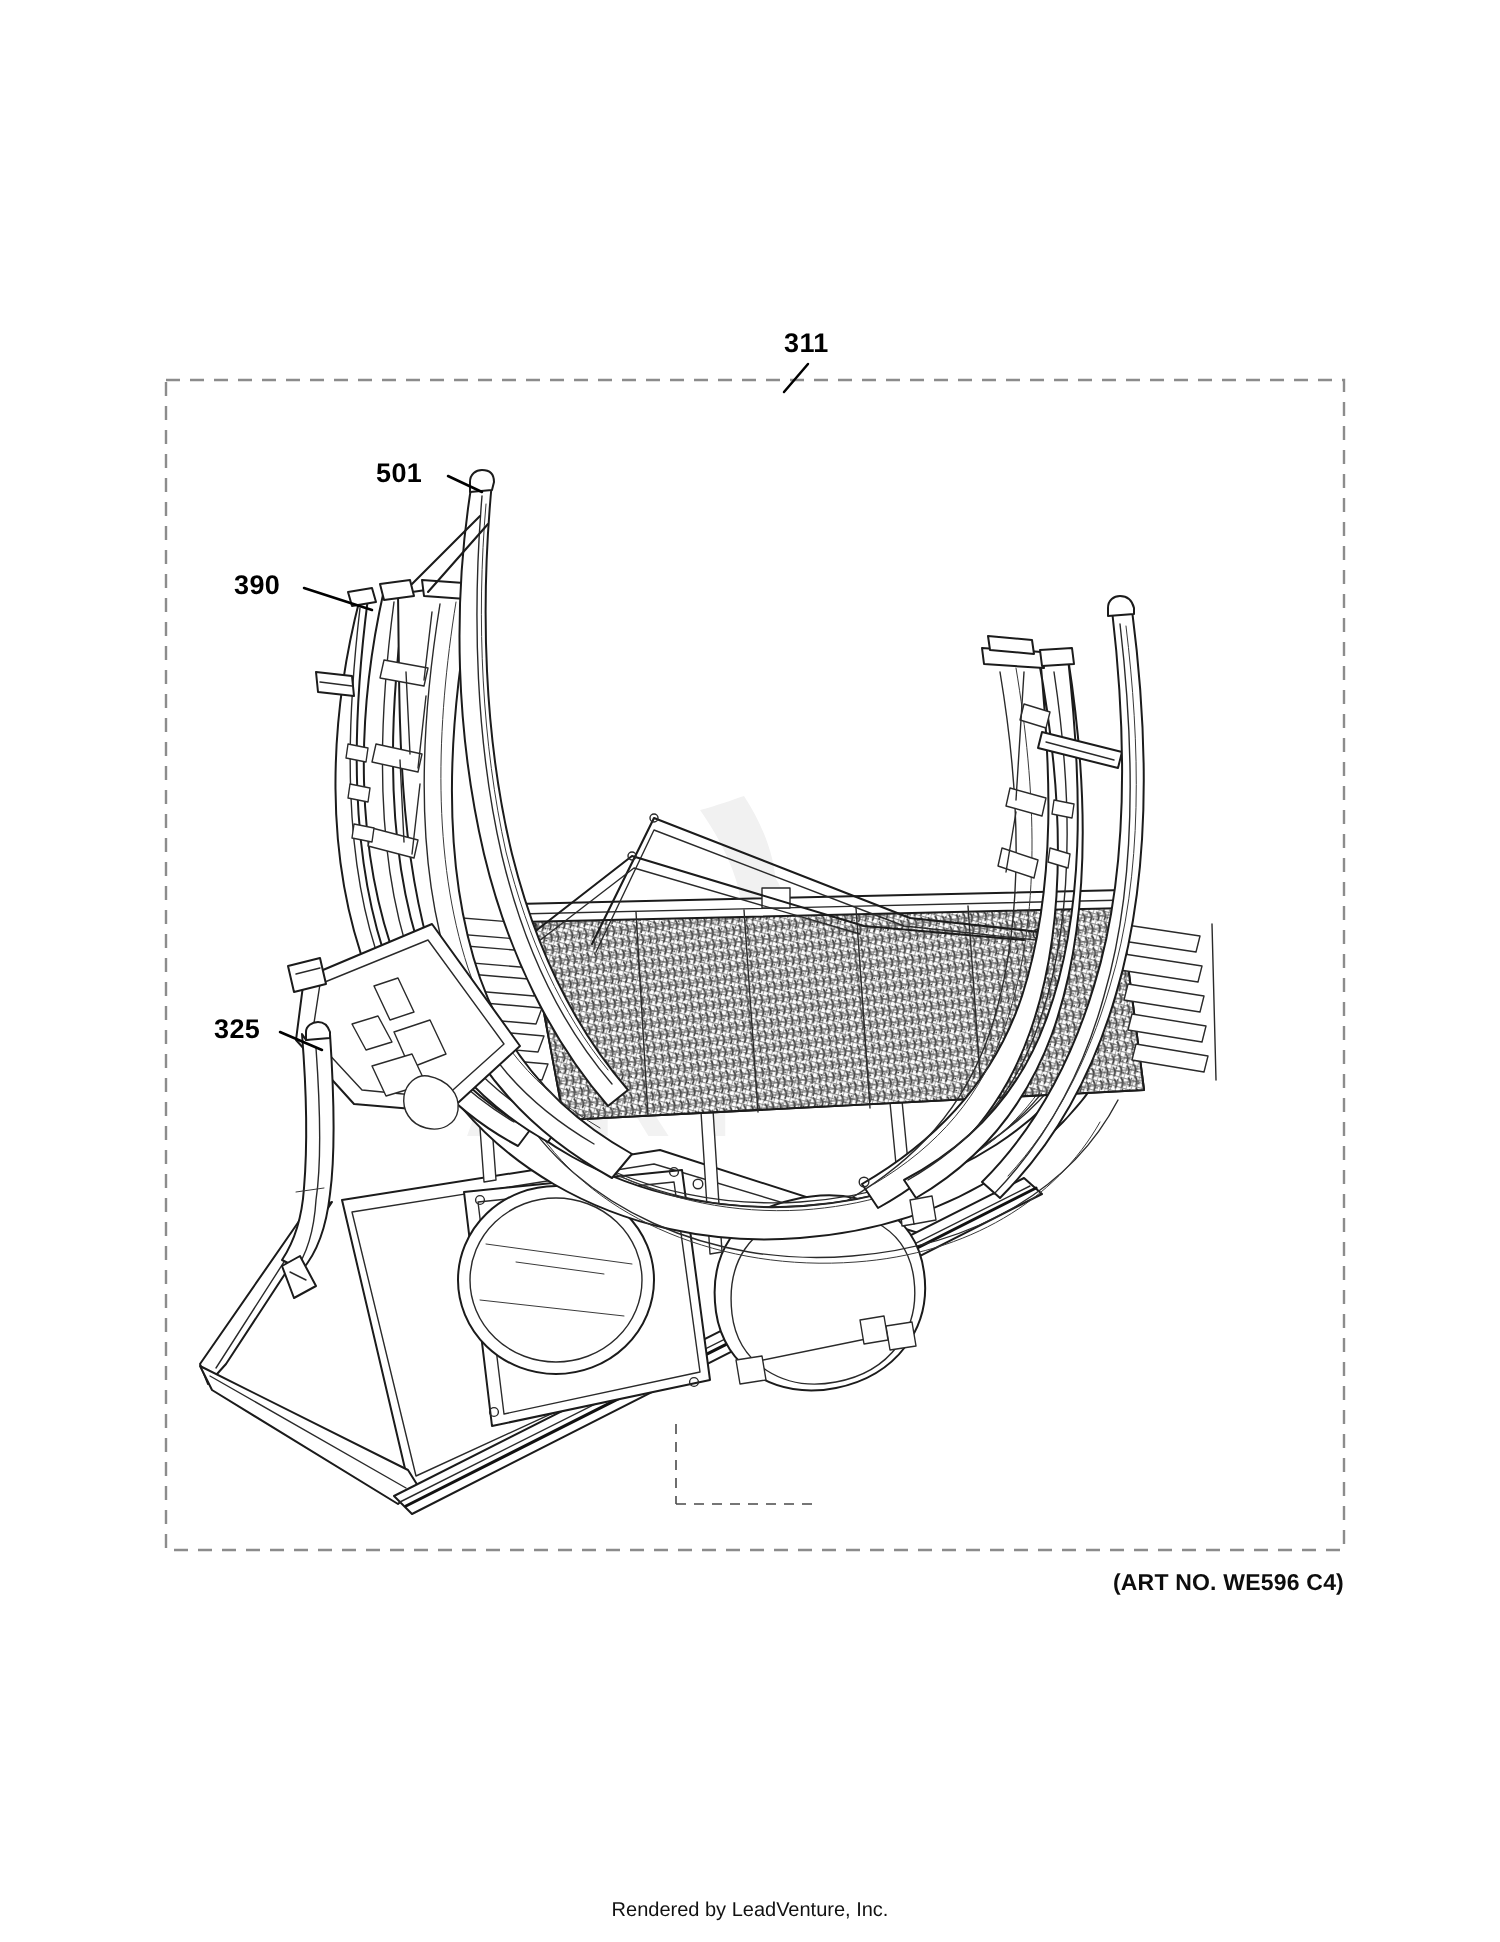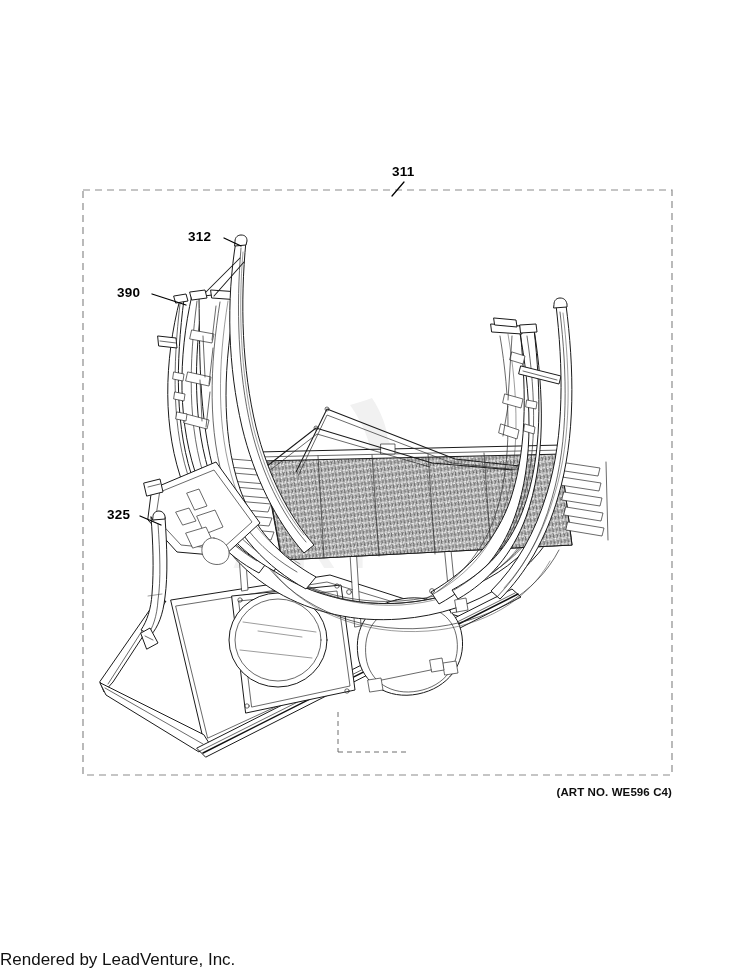--- a/index.html
+++ b/index.html
@@ -63,23 +63,23 @@
     font-weight: bold;
     color: #0d0d0d;
     white-space: nowrap;
     letter-spacing: 0.1px;
   }
   #credit {
     position: absolute;
     left: 0;
     right: 0;
     top: 950px;
-    text-align: left;
+    text-align: center;
     font-family: "Liberation Sans", sans-serif;
-    font-size: 17px;
+    font-size: 10px;
     color: #111111;
     white-space: nowrap;
   }
 </style>
 </head>
 <body>
 
 <div id="page">
 
   <svg class="diagram" viewBox="0 0 750 971" xmlns="http://www.w3.org/2000/svg">
@@ -361,21 +361,21 @@
       <path class="leader" d="M152 294 L186 305"></path>
       <path class="leader" d="M140 516 L161 525"></path>
       <path class="ln" d="M244 262 L214 296"></path>
       <path class="ln" d="M240 258 L206 292"></path>
     </g>
 
   </svg>
 
   <div class="calloutText" style="left:392px; top:165px;">311</div>
 
-  <div class="calloutText" style="left:188px; top:230px;">312</div>
+  <div class="calloutText" style="left:188px; top:230px;">501</div>
 
   <div class="calloutText" style="left:117px; top:286px;">390</div>
 
   <div class="calloutText" style="left:107px; top:508px;">325</div>
 
   <div id="artno">(ART NO. WE596 C4)</div>
 
   <div id="credit">Rendered by LeadVenture, Inc.</div>
 
 </div>

